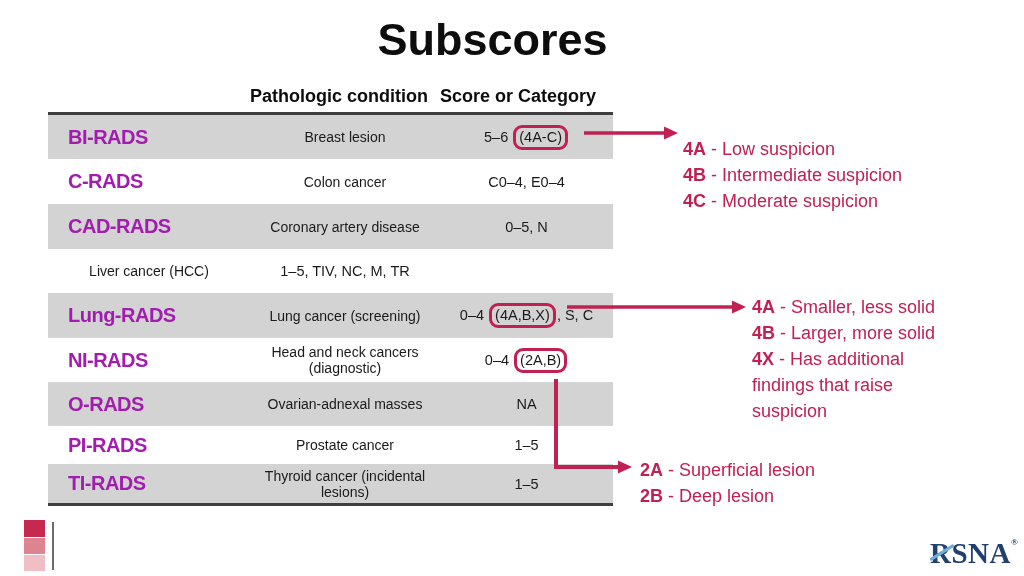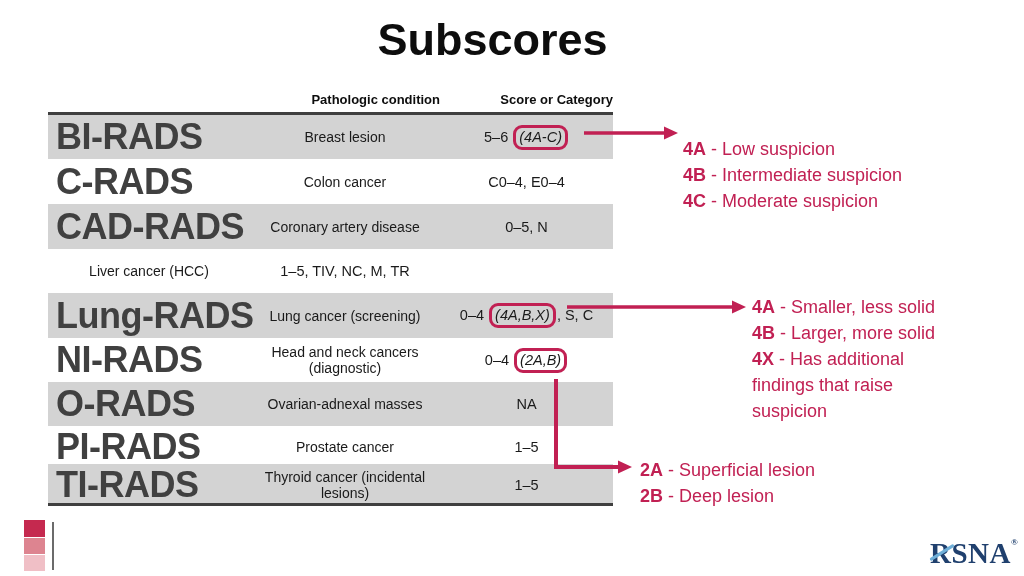--- a/index.html
+++ b/index.html
@@ -12,47 +12,47 @@
     position:absolute;top:14px;left:0;width:985px;margin:0;
     text-align:center;font-size:45px;font-weight:700;color:#0d0d0d;
     letter-spacing:0px;
   }
   
   .thead{
     position:absolute;left:48px;top:86px;width:565px;height:29px;
     display:grid;grid-template-columns:202px 190px 173px;
     align-items:end;border-bottom:3px solid #3f3f3f;box-sizing:border-box;
   }
-  .th{font-size:13px;font-weight:700;text-align:right;padding-bottom:5px;color:#0d0d0d;}
+  .th{font-size:18px;font-weight:700;text-align:left;padding-bottom:5px;color:#0d0d0d;}
   
   .rads-table{
     position:absolute;left:48px;top:115px;width:565px;
     display:grid;
     grid-template-rows:44px 45px 45px 44px 45px 44px 44px 38px 39px;
     border-bottom:3px solid #3f3f3f;box-sizing:content-box;
   }
   .row{
     display:grid;grid-template-columns:202px 190px 173px;align-items:center;
   }
   .row.shaded{background:#d3d3d3;}
   .cell{box-sizing:border-box;}
   .sys{
-    font-size:36px;font-weight:700;color:#404040;padding-left:8px;
+    font-size:20px;font-weight:700;color:#a21caf;padding-left:20px;
     letter-spacing:-0.5px;white-space:nowrap;
   }
   .cond{
     font-size:14px;text-align:center;line-height:16px;color:#1a1a1a;
     padding:0 6px;
   }
   .score{
     font-size:14.5px;text-align:center;color:#1a1a1a;white-space:nowrap;
   }
   .sbox{
     display:inline-block;border:3px solid #c12053;border-radius:9px;
-    padding:1px 3px;margin:0 1px;line-height:17px;font-style:italic;
+    padding:1px 3px;margin:0 1px;line-height:17px;
   }
   
   .anno{position:absolute;color:#c12053;font-size:18px;line-height:26px;}
   .anno b{font-weight:700;}
   #anno-birads{left:683px;top:120px;width:270px;margin-top:16px;}
   #anno-lungrads{left:752px;top:294px;width:216px;}
   #anno-nirads{left:640px;top:457px;width:260px;}
   
   .connectors{position:absolute;left:0;top:0;width:1024px;height:576px;pointer-events:none;}
   

